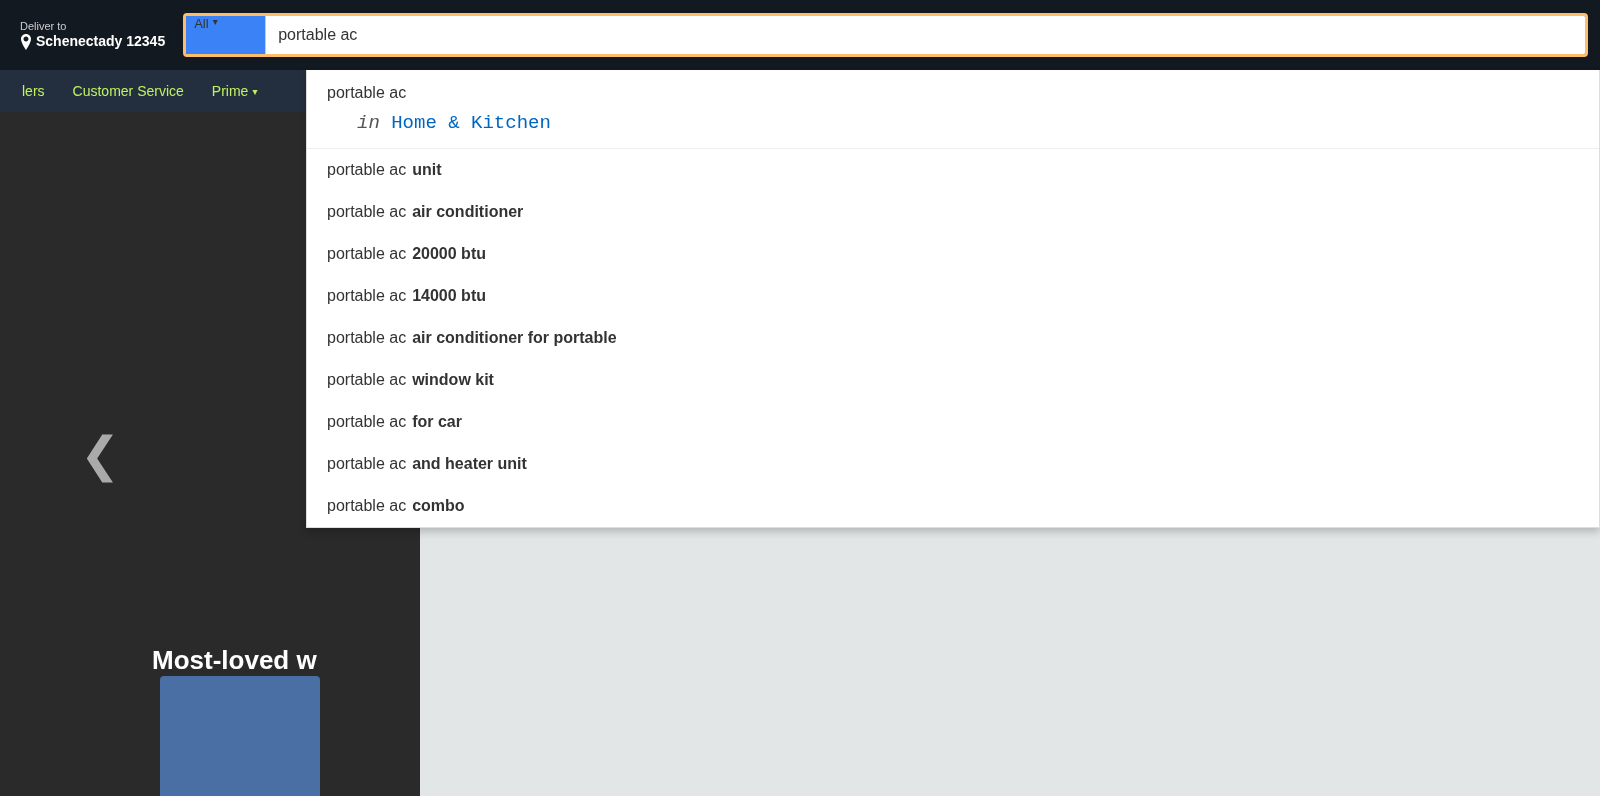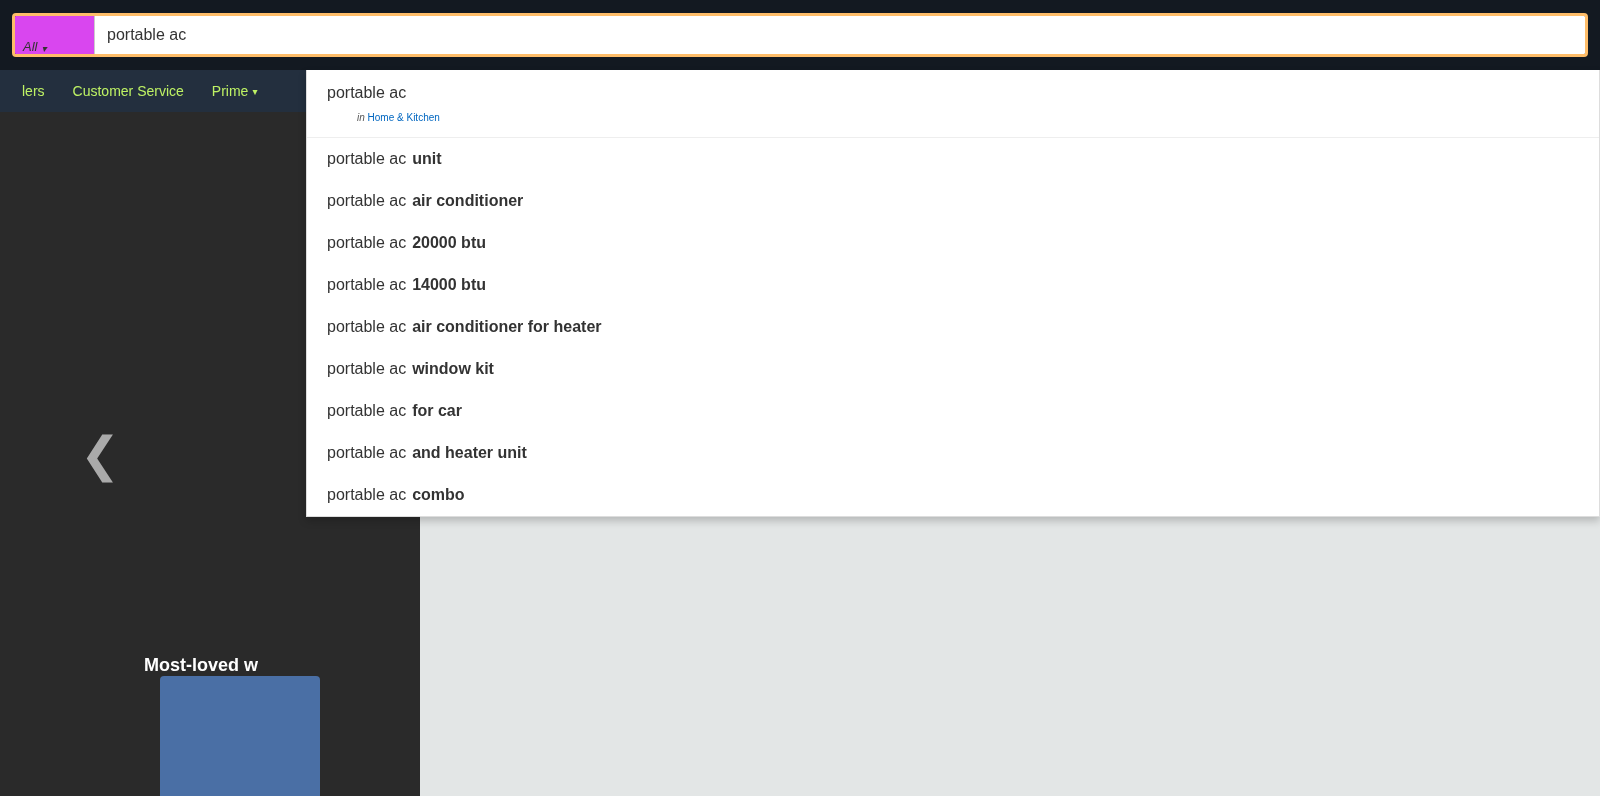--- a/index.html
+++ b/index.html
@@ -48,32 +48,31 @@
     
     .search-bar {
       display: flex;
       flex: 1;
       height: 44px;
       border: 3px solid #febd69;
       border-radius: 4px;
       overflow: hidden;
     }
     .search-category {
-      background: #d946ef;
+      background: #3b82f6;
       border: none;
       padding: 0 8px;
       font-size: 13px;
       color: #333;
       cursor: pointer;
       display: flex;
-      align-items: flex-end;
+      align-items: flex-start;
       gap: 4px;
       min-width: 80px;
       border-right: 1px solid #ccc;
-      font-style: italic;
     }
     .search-input {
       flex: 1;
       border: none;
       outline: none;
       padding: 0 12px;
       font-size: 16px;
       color: #333;
       background: white;
     }
@@ -127,23 +126,23 @@
       color: #aaa;
       font-size: 48px;
       cursor: pointer;
       z-index: 2;
     }
 
     
     .most-loved {
       position: absolute;
       bottom: 120px;
-      left: 144px;
+      left: 152px;
       color: white;
-      font-size: 18px;
+      font-size: 26px;
       font-weight: bold;
     }
 
     
     .product-thumb {
       position: absolute;
       bottom: 0;
       left: 160px;
       width: 160px;
       height: 120px;
@@ -183,22 +182,23 @@
 
     .autocomplete-item-first {
       padding: 14px 20px 6px 20px;
       font-size: 16px;
       color: #333;
       cursor: pointer;
     }
 
     .autocomplete-sub {
       padding: 4px 20px 14px 50px;
-      font-size: 10px;
+      font-size: 19px;
       color: #555;
+      font-family: Liberation Mono, monospace;
     }
     .autocomplete-sub .in-text {
       color: #555;
       font-style: italic;
     }
     .autocomplete-sub .category-link {
       color: #0066c0;
     }
 
     .divider {
@@ -209,20 +209,29 @@
     
     .chevron {
       font-size: 10px;
     }
   </style>
 </head>
 <body>
 
 <div class="header">
 
+  <div class="deliver-to">
+    <span class="deliver-label">Deliver to</span>
+    <span class="deliver-location">
+      <svg width="12" height="16" viewBox="0 0 12 16" fill="white">
+        <path d="M6 0C3.24 0 1 2.24 1 5c0 3.75 5 11 5 11s5-7.25 5-11c0-2.76-2.24-5-5-5zm0 7.5C4.62 7.5 3.5 6.38 3.5 5s1.12-2.5 2.5-2.5 2.5 1.12 2.5 2.5-1.12 2.5-2.5 2.5z"></path>
+      </svg>
+      <span>Schenectady 12345</span>
+    </span>
+  </div>
 
   <div class="search-bar">
     <div class="search-category">
       <span>All</span>
       <span class="chevron">▾</span>
     </div>
     <input class="search-input" type="text" value="portable ac" style="">
   </div>
 </div>
 
@@ -274,21 +283,21 @@
       <span class="bold-text">20000 btu</span>
   </div>
 
   <div class="autocomplete-item">
     <span class="base-text">portable ac </span>
       <span class="bold-text">14000 btu</span>
   </div>
 
   <div class="autocomplete-item">
     <span class="base-text">portable ac </span>
-      <span class="bold-text">air conditioner for heater</span>
+      <span class="bold-text">air conditioner for portable</span>
   </div>
 
   <div class="autocomplete-item">
     <span class="base-text">portable ac </span>
       <span class="bold-text">window kit</span>
   </div>
 
   <div class="autocomplete-item">
     <span class="base-text">portable ac </span>
       <span class="bold-text">for car</span>

